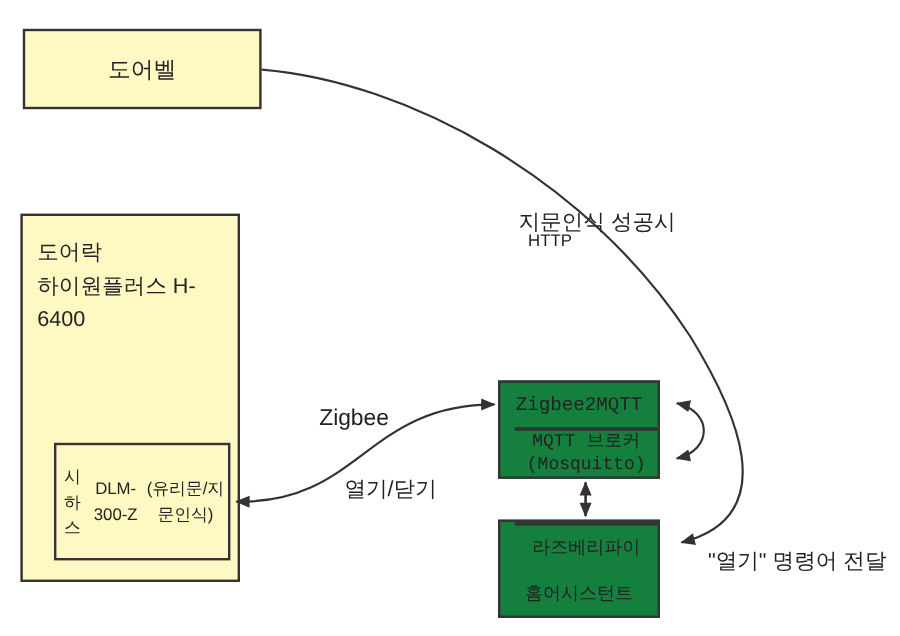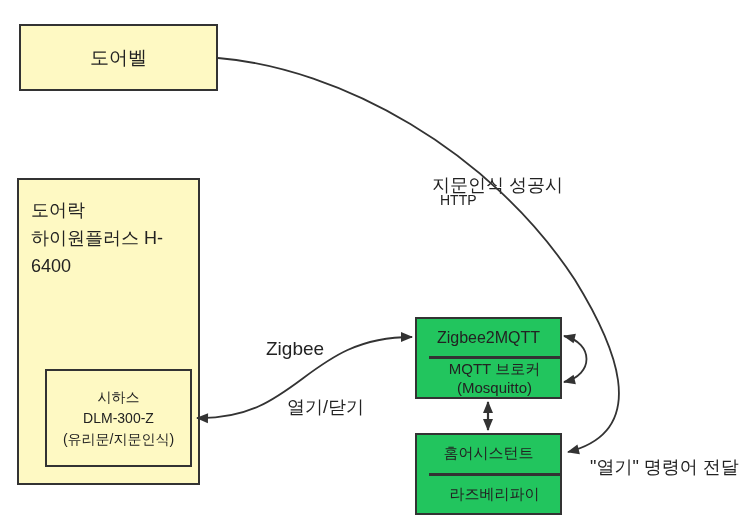--- a/index.html
+++ b/index.html
@@ -35,33 +35,33 @@
 
   .node-doorlock {
     left: 17px; top: 178px; width: 183px; height: 307px;
     padding: 16px 12px;
     font-size: 18px;
     line-height: 28px;
   }
 
   .node-sihas {
     left: 45px; top: 369px; width: 147px; height: 98px;
-    display: flex; flex-direction: column;
+    display: flex; 
     align-items: center; justify-content: center;
     text-align: center;
     font-size: 14px;
     line-height: 21px;
   }
 
   .stack {
     position: absolute;
     border: 2px solid #333333;
-    background: #22c55e;
-    width: 147px; height: 82px;
-    display: flex; flex-direction: column;
+    background: #15803d;
+    width: 135px; height: 82px;
+    display: flex; flex-direction: column; font-family: Liberation Mono, monospace;
   }
   .stack-z2m { left: 415px; top: 317px; }
   .stack-ha  { left: 415px; top: 433px; }
 
   .stack .row {
     flex: 1;
     display: flex; flex-direction: column;
     align-items: center; justify-content: center;
     text-align: center;
   }
@@ -105,25 +105,25 @@
     <div class="row row-z2m">
       <span>Zigbee2MQTT</span>
     </div>
     <div class="row row-divider row-mqtt">
       <div>MQTT 브로커</div>
       <div>(Mosquitto)</div>
     </div>
   </div>
 
   <div class="stack stack-ha">
+    <div class="row row-divider row-rpi">
+      <span>라즈베리파이</span>
+    </div>
     <div class="row row-ha">
       <span>홈어시스턴트</span>
-    </div>
-    <div class="row row-divider row-rpi">
-      <span>라즈베리파이</span>
     </div>
   </div>
 
   <div class="edge-label lbl-fingerprint">지문인식 성공시</div>
   <div class="edge-label lbl-http">HTTP</div>
   <div class="edge-label lbl-zigbee">Zigbee</div>
   <div class="edge-label lbl-openclose">열기/닫기</div>
   <div class="edge-label lbl-opencmd">"열기" 명령어 전달</div>
 
   <svg class="arrow-layer" viewBox="0 0 750 530">

